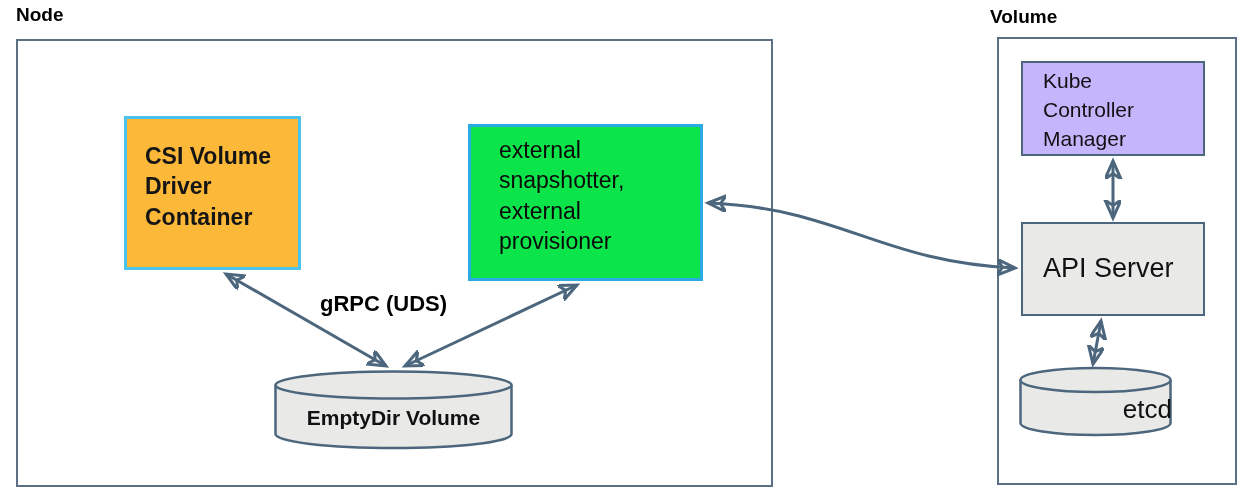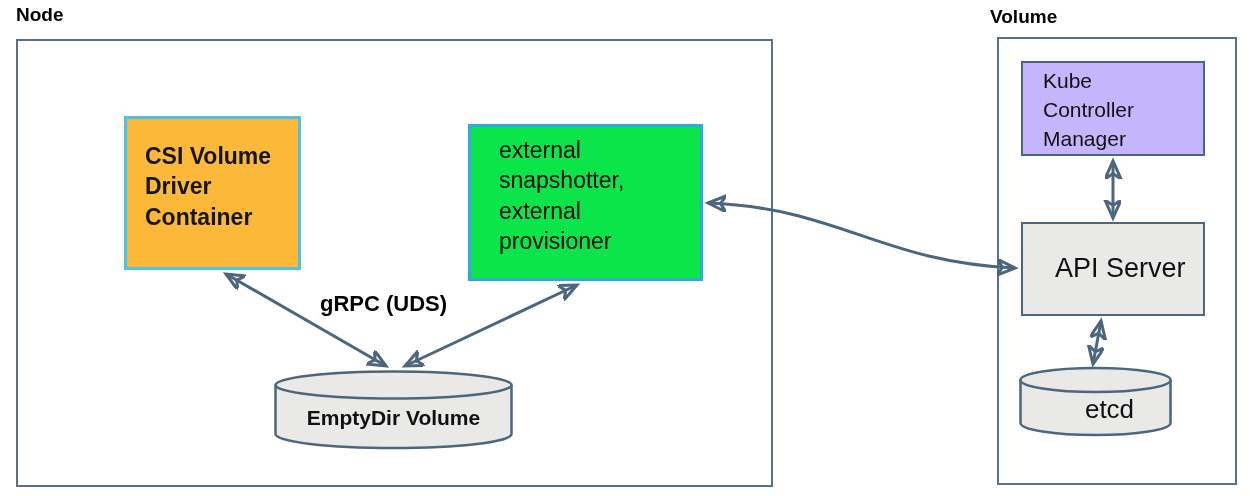--- a/index.html
+++ b/index.html
@@ -70,21 +70,21 @@
     color: #111;
     line-height: 1.38;
   }
   .api-box {
     left: 1021px; top: 222px;
     width: 184px; height: 94px;
     background: #e9e9e8;
     border: 2px solid #4c677d;
     display: flex;
     align-items: center;
-    padding-left: 32px;
+    padding-left: 20px;
     font-size: 27px;
     font-weight: 400;
     color: #111;
   }
   .grpc-label {
     position: absolute;
     left: 320px; top: 291px;
     font-size: 22px;
     font-weight: 700;
     color: #000;
@@ -96,21 +96,21 @@
     position: absolute;
     width: 100%;
     text-align: center;
     font-weight: 400;
     color: #111;
     white-space: nowrap;
   }
   .emptydir { left: 274px; top: 370px; width: 239px; height: 80px; }
   .emptydir .cyl-label { top: 36px; font-size: 21px; font-weight: bold; }
   .etcd { left: 1019px; top: 366px; width: 153px; height: 71px; }
-  .etcd .cyl-label { top: 28px; font-size: 26px; text-align: center; padding-left: 28px; }
+  .etcd .cyl-label { top: 28px; font-size: 26px; text-align: right; padding-left: 28px; }
 
   .arrows {
     position: absolute; inset: 0;
     width: 1250px; height: 496px;
     pointer-events: none;
     z-index: 5;
   }
   .arrows path, .arrows line {
     stroke: #4c677d;
     stroke-width: 3;

